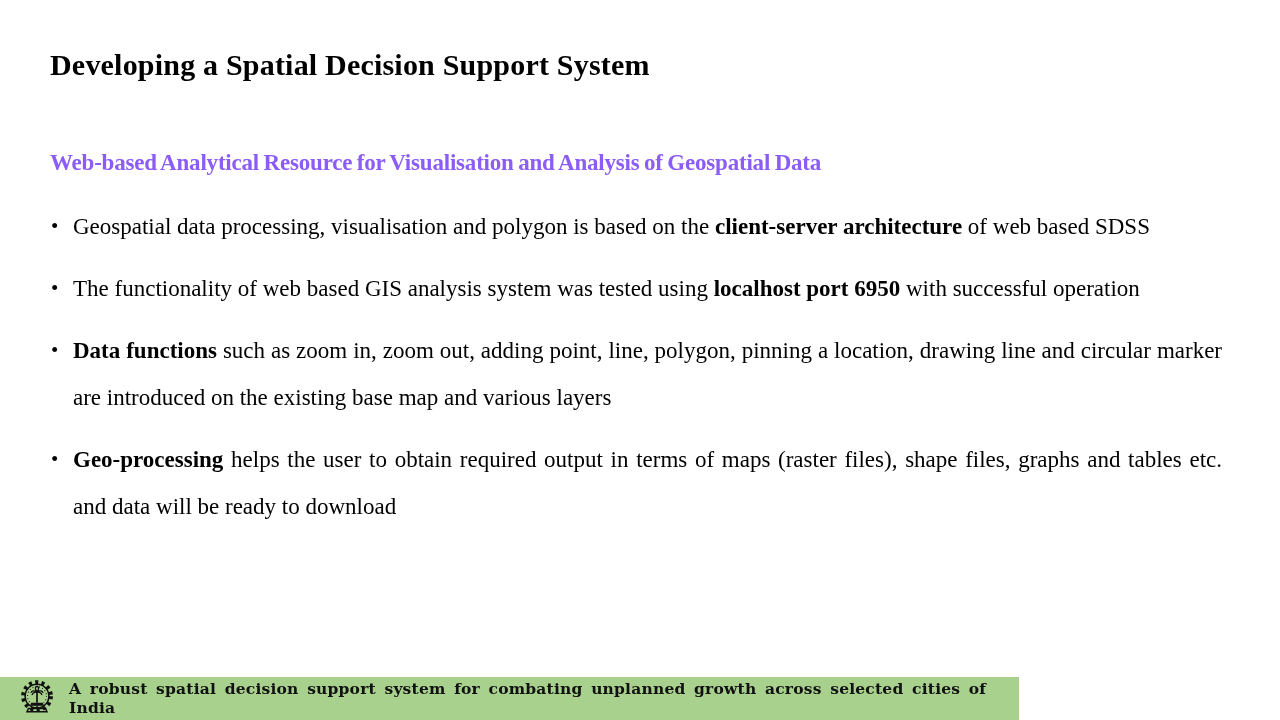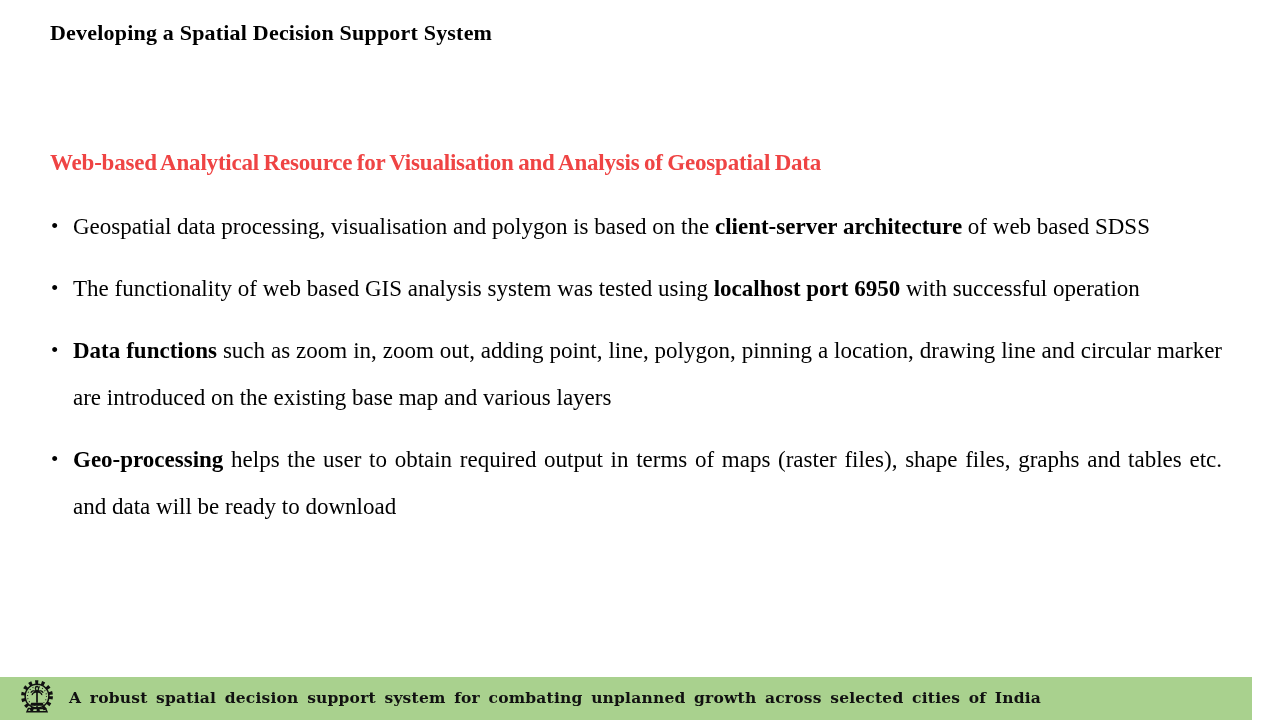--- a/index.html
+++ b/index.html
@@ -6,36 +6,36 @@
   html, body { width: 1280px; height: 720px; overflow: hidden; background: #ffffff; }
   .slide {
     position: relative;
     width: 1280px; height: 720px;
     background: #ffffff;
     font-family: "Liberation Serif", serif;
     color: #000000;
   }
   .title {
     position: absolute;
-    left: 50px; top: 20px;
+    left: 50px; top: 48px;
     font-family: "Liberation Serif", serif;
-    font-size: 22px;
+    font-size: 30px;
     font-weight: bold;
     letter-spacing: 0.2px;
     color: #000000;
   }
   .subtitle {
     position: absolute;
     left: 50px; top: 150px;
     font-family: "Liberation Serif", serif;
     font-size: 23px;
     font-weight: bold;
     letter-spacing: -0.2px;
     word-spacing: -1px;
-    color: #ef4444;
+    color: #8b5cf6;
   }
   .bullets {
     position: absolute;
     left: 50px; top: 203px;
     width: 1172px;
   }
   .bullet {
     position: relative;
     padding-left: 23px;
     margin-bottom: 15px;
@@ -48,21 +48,21 @@
     position: absolute;
     left: 1px; top: 0;
     font-size: 21px;
   }
   .bullet .em {
     font-weight: bold;
   }
   .footer {
     position: absolute;
     left: 0; bottom: 0;
-    width: 1252px; height: 43px;
+    width: 1019px; height: 43px;
     display: flex;
     align-items: center;
   }
   .footer-band-text {
     font-family: "DejaVu Serif", serif;
     font-weight: bold;
     font-size: 15.5px;
     letter-spacing: 0.2px;
     word-spacing: 3px;
     color: #111111;

